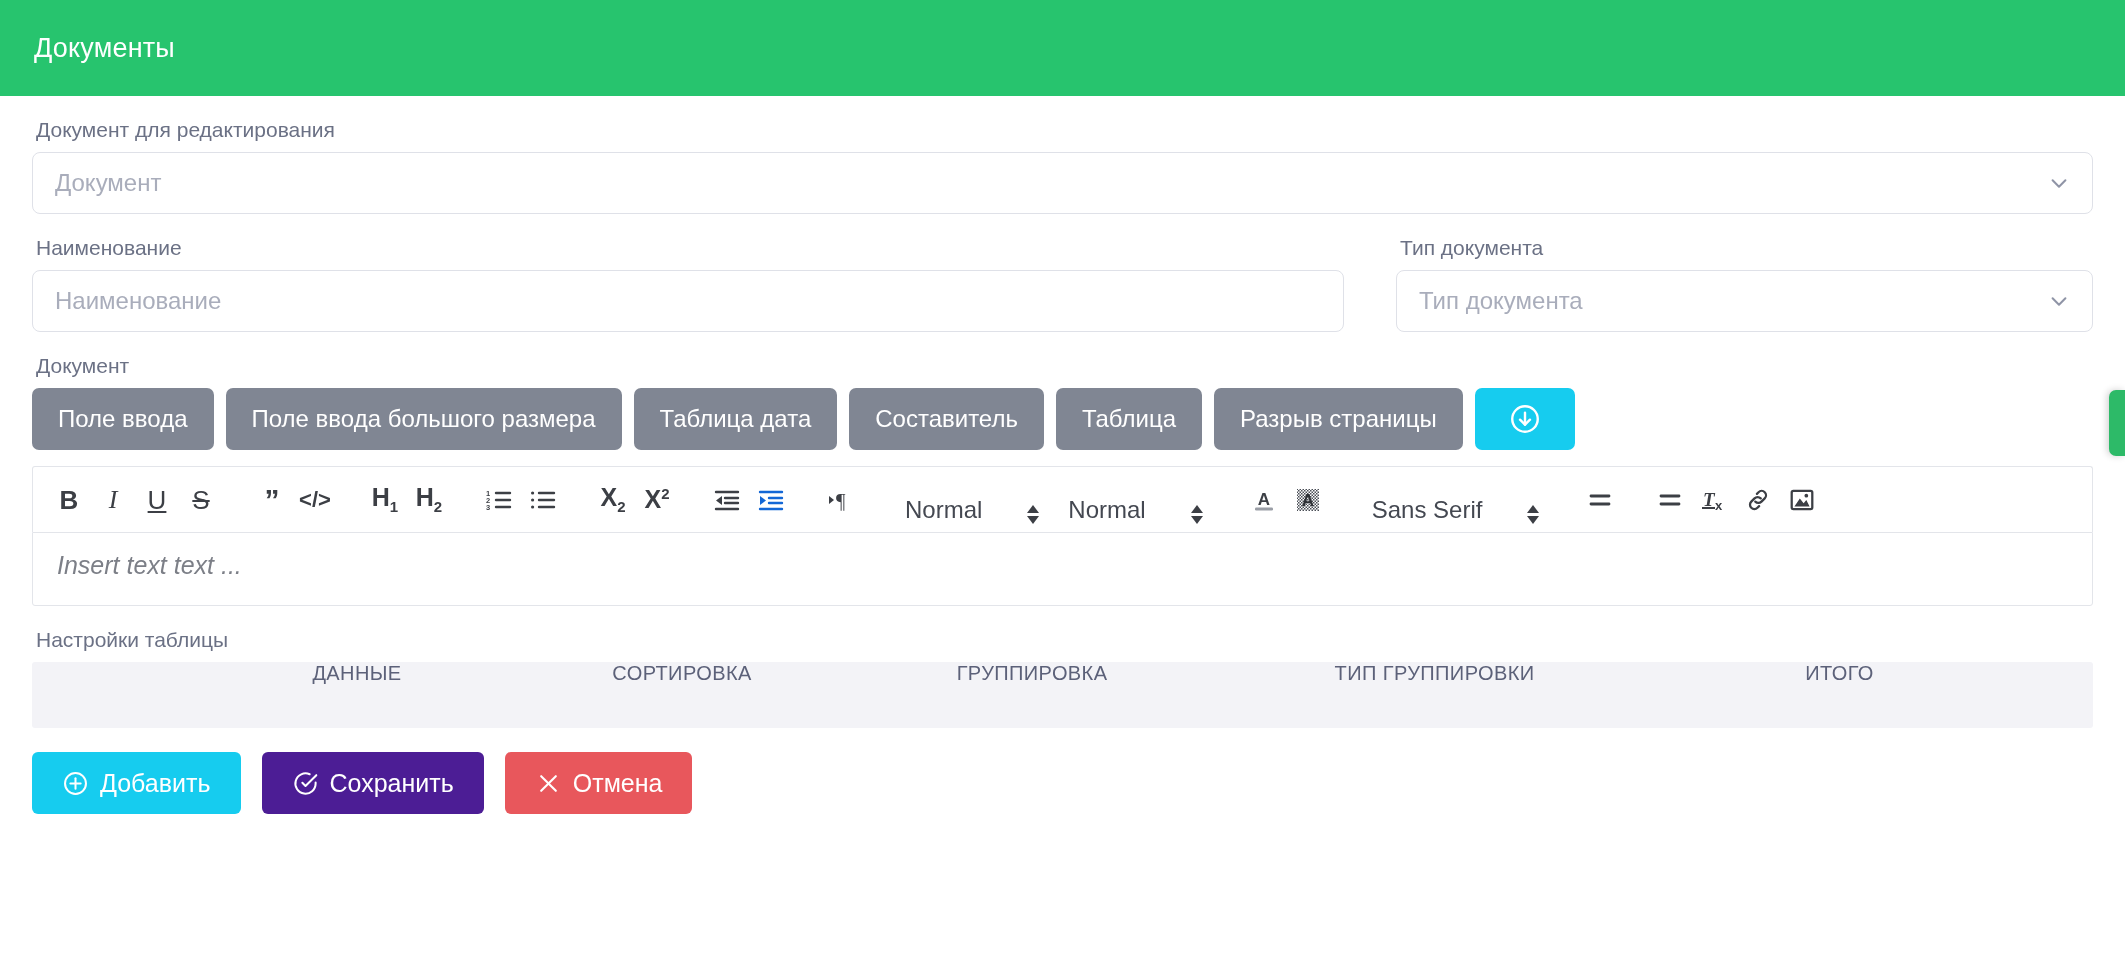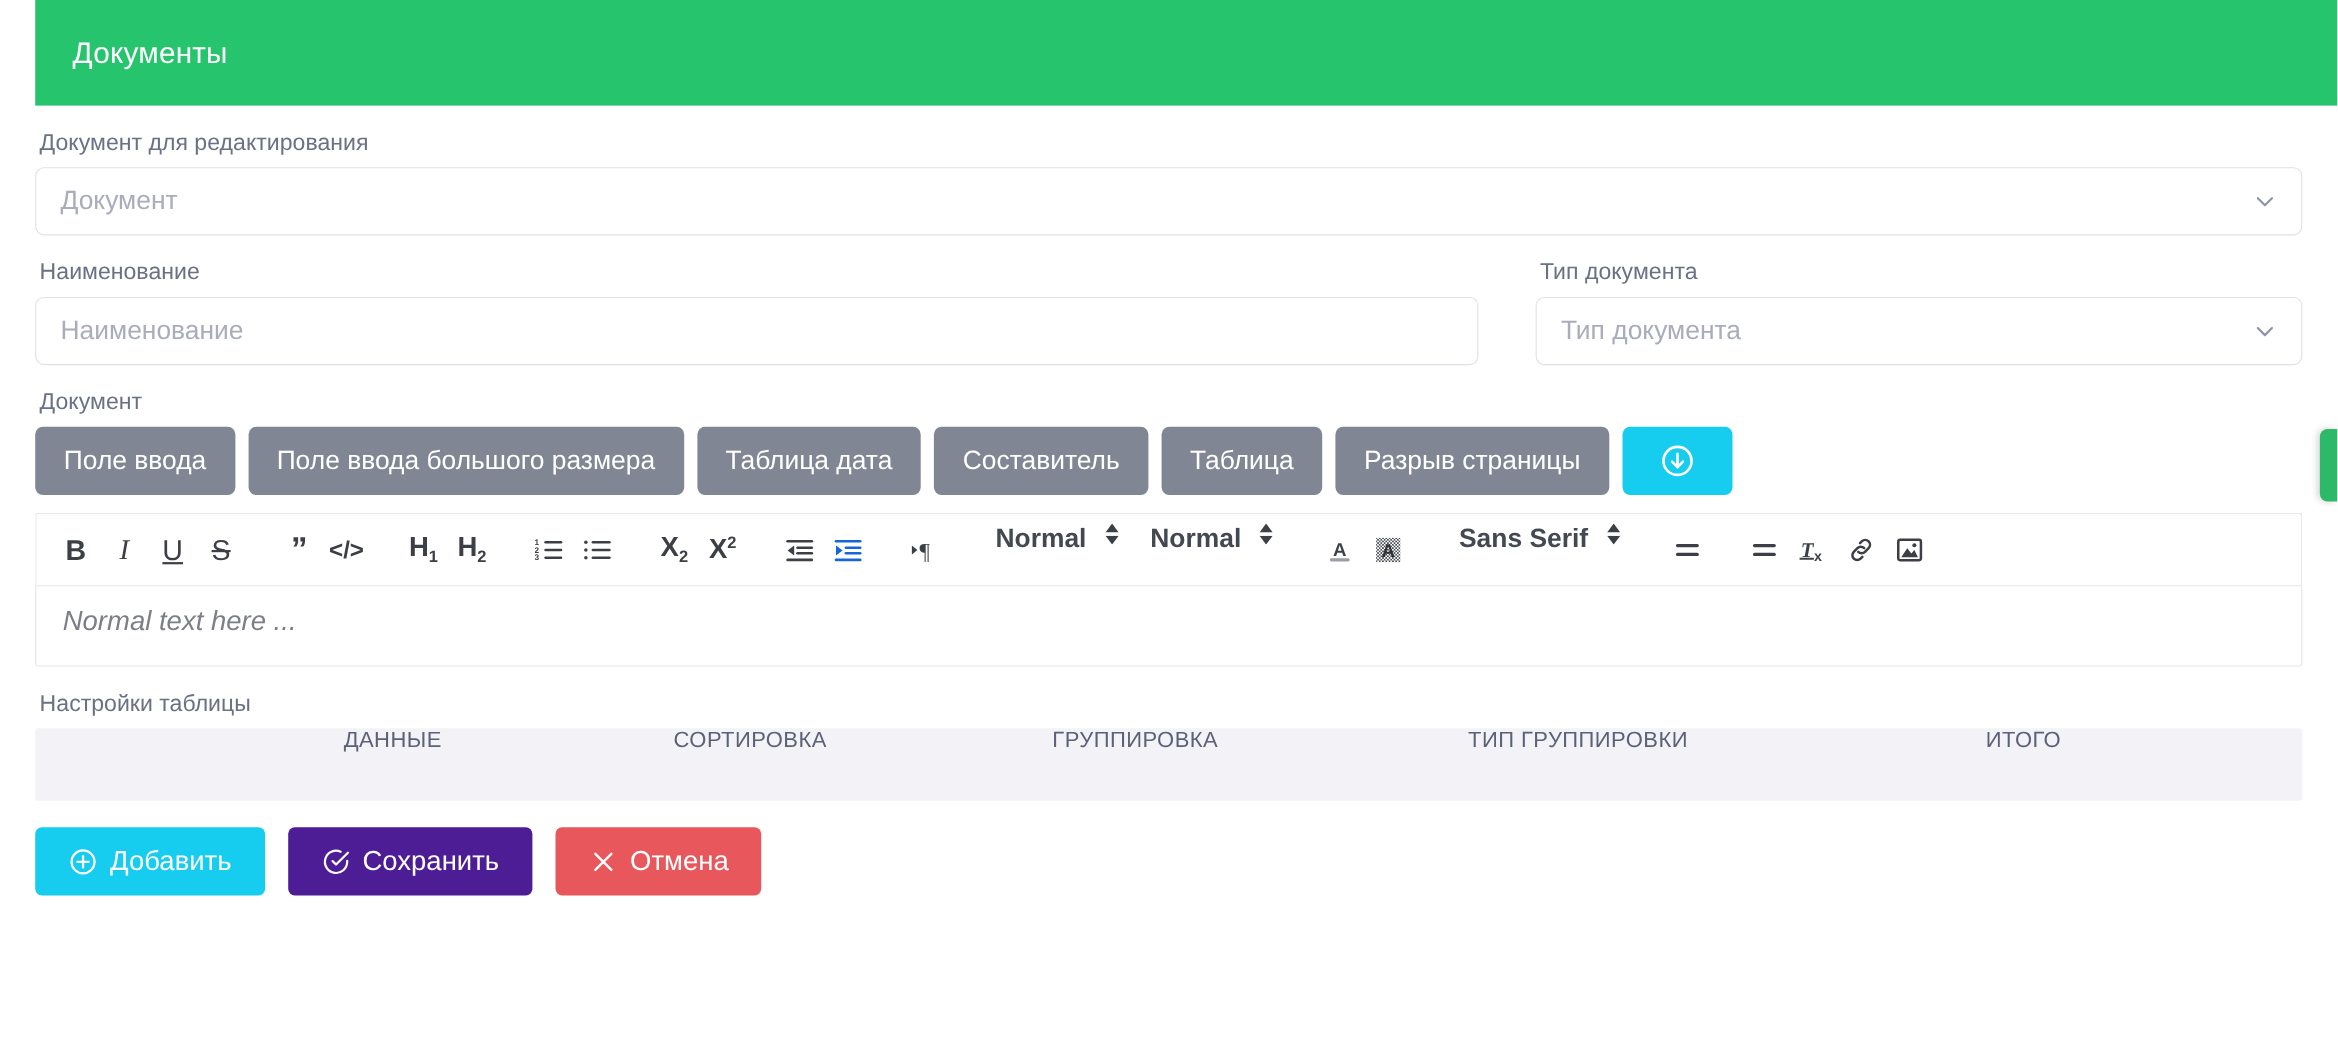--- a/index.html
+++ b/index.html
@@ -13,21 +13,20 @@
   }
   .page { position: relative; width: 2125px; height: 960px; background:#fff; }
 
   
   .app-header {
     height: 96px;
     background: #27c46e;
     display: flex;
     align-items: center;
     padding: 0 34px;
-    margin-left: 32px;
   }
   .app-header .title {
     color: #ffffff;
     font-size: 27px;
     font-weight: 400;
     letter-spacing: .2px;
   }
 
   
   .content { padding: 0 32px; }
@@ -142,26 +141,25 @@
   .gl.strike { text-decoration: line-through; font-weight: 500; }
   .gl.hx { font-weight: 700; font-size: 25px; }
   .gl.hx sub { font-size: 15px; }
   .gl.sup-x { font-weight: 700; font-size: 25px; }
   .gl.sup-x sup, .gl.sup-x sub { font-size: 15px; font-weight: 700; }
   .gl.quote { font-size: 30px; font-weight: 700; letter-spacing:-2px; }
   .gl.code { font-size: 22px; font-weight: 700; font-family: "Liberation Sans", sans-serif; }
 
   .tselect {
     display: flex;
-    align-items: flex-start;
-    gap: 16px;
+    align-items: flex-end;
+    gap: 44px;
     padding: 0 12px 0 16px;
     height: 48px;
     cursor: pointer;
-    font-weight: bold;
   }
   .tselect .lbl { font-size: 24px; color: #444851; white-space: nowrap; }
   .tselect .updown { display:flex; flex-direction:column; gap:3px; color:#3c3f45; }
   .tselect .updown svg { display:block; }
 
   .qbody {
     border: 1px solid #e3e5ea;
     border-radius: 0 0 3px 3px;
     min-height: 74px;
     padding: 18px 24px;
@@ -532,21 +530,21 @@
                 <polygon points="5,17 10,9.5 13.5,14 16,11 19,17" fill="currentColor" stroke="none"></polygon>
                 <circle cx="16" cy="7" r="1.7" fill="currentColor" stroke="none"></circle>
               </svg>
             </span>
           </button>
         </div>
 
       </div>
 
       <div class="qbody">
-        <span class="ph">Normal text here ...</span>
+        <span class="ph">Insert text text ...</span>
       </div>
     </div>
 
     <label class="field-label">Настройки таблицы</label>
     <div class="tbl-head">
       <div class="th c0"></div>
       <div class="th c1">ДАННЫЕ</div>
       <div class="th c2">СОРТИРОВКА</div>
       <div class="th c3">ГРУППИРОВКА</div>
       <div class="th c4">ТИП ГРУППИРОВКИ</div>

